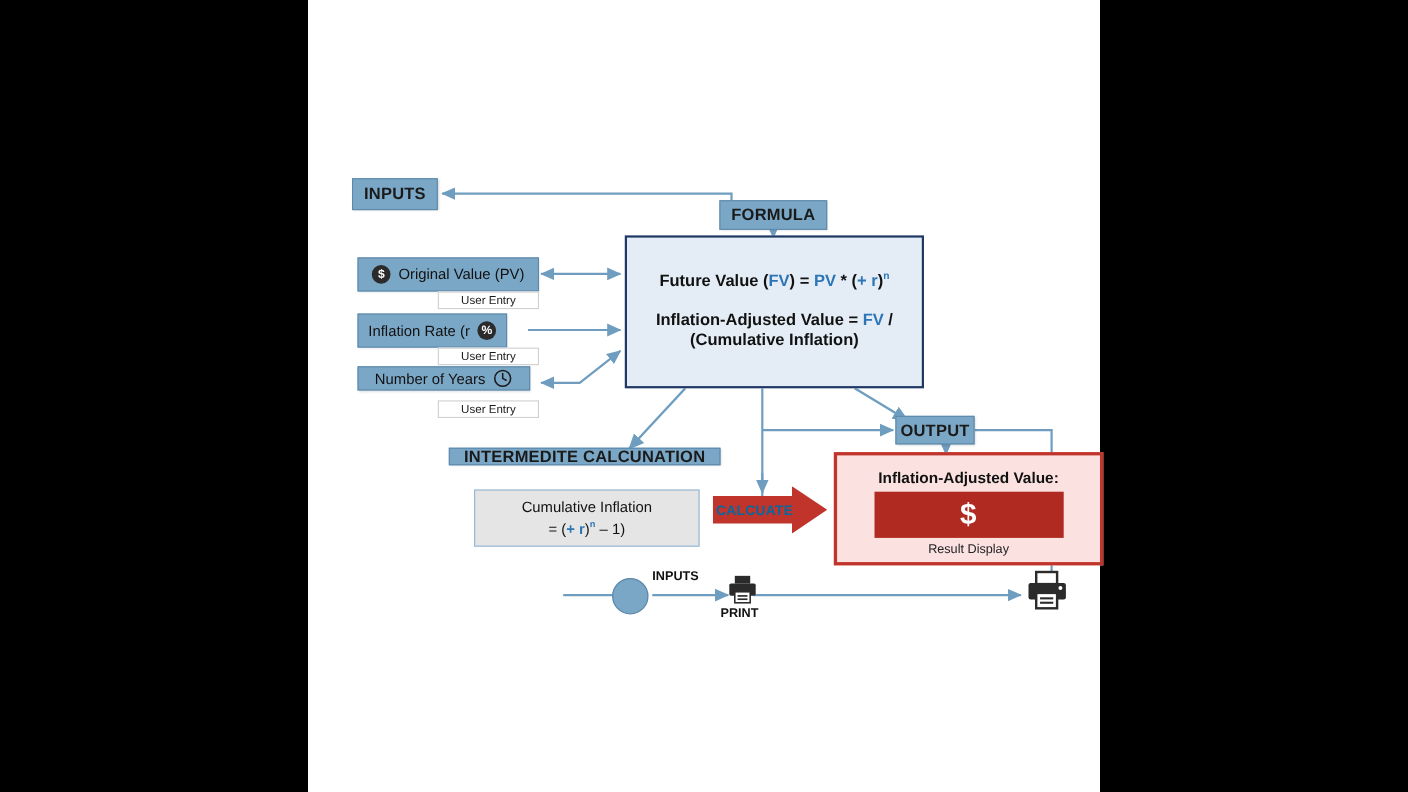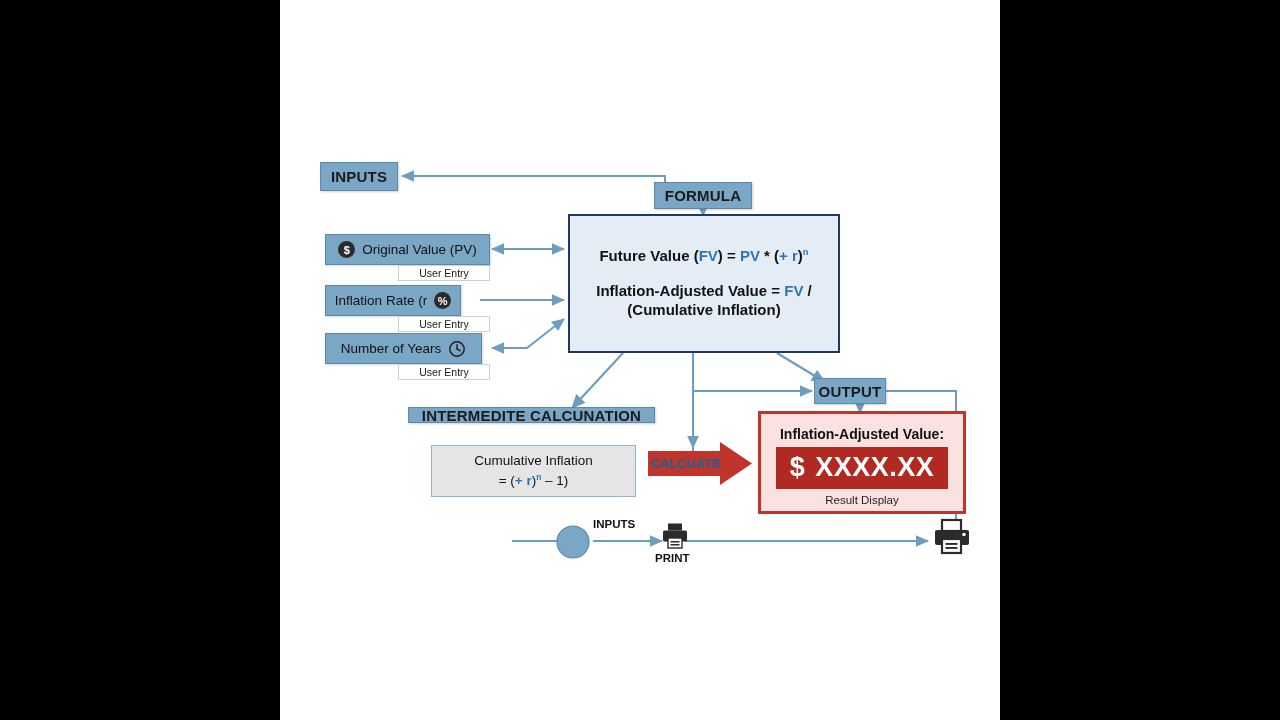--- a/index.html
+++ b/index.html
@@ -174,21 +174,21 @@
     </div>
 
     <div class="node inbox" style="left:45px; top:285px; width:136px; height:31px;">
       <span>Inflation Rate (r</span>
       <span class="iconbadge">%</span>
     </div>
     <div class="node userentry" style="left:118px; top:316px; width:92px; height:16px;">
       <span>User Entry</span>
     </div>
 
-    <div class="node inbox" style="left:45px; top:333px; width:157px; height:31px;">
+    <div class="node inbox" style="left:45px; top:333px; width:157px; height:22px;">
       <span>Number of Years</span>
       <span class="clockicon">
         <svg viewBox="0 0 20 20" width="18" height="18">
           <circle cx="10" cy="10" r="8" fill="none" stroke="#1c1c1c" stroke-width="1.6"></circle>
           <path d="M10,5.2 L10,10 L13.4,11.9" fill="none" stroke="#1c1c1c" stroke-width="1.6" stroke-linecap="round"></path>
         </svg>
       </span>
     </div>
     <div class="node userentry" style="left:118px; top:364px; width:92px; height:16px;">
       <span>User Entry</span>
@@ -223,25 +223,24 @@
       <path d="M0,9 L72,9 L72,0 L104,21.5 L72,43 L72,34 L0,34 Z" fill="#c0342b"></path>
     </svg>
     <div class="calcarrowlabel" style="left:371px; top:452px; width:70px; height:23px;">
       <span>CALCUATE</span>
     </div>
 
     <div class="node hdr" style="left:534px; top:378px; width:72px; height:26px;">
       <span>OUTPUT</span>
     </div>
 
-    <div class="node outpanel" style="left:478px; top:411px; width:208px; height:103px;">
+    <div class="node outpanel" style="left:478px; top:411px; width:245px; height:103px;">
       <div class="outtitle">Inflation-Adjusted Value:</div>
       <div class="outvalue" style="width:172px; height:42px;">
         <span>$</span>
-        <span>XXXX.XX</span>
       </div>
       <div class="outcaption">Result Display</div>
     </div>
 
     <div class="smalllabel" style="left:313px; top:518px;">INPUTS</div>
 
     <svg style="position:absolute; left:275px; top:524px; width:36px; height:36px;" viewBox="0 0 36 36">
       <circle cx="18" cy="18" r="16" fill="#7ba7c7" stroke="#5c89ab" stroke-width="1.2"></circle>
     </svg>
 

